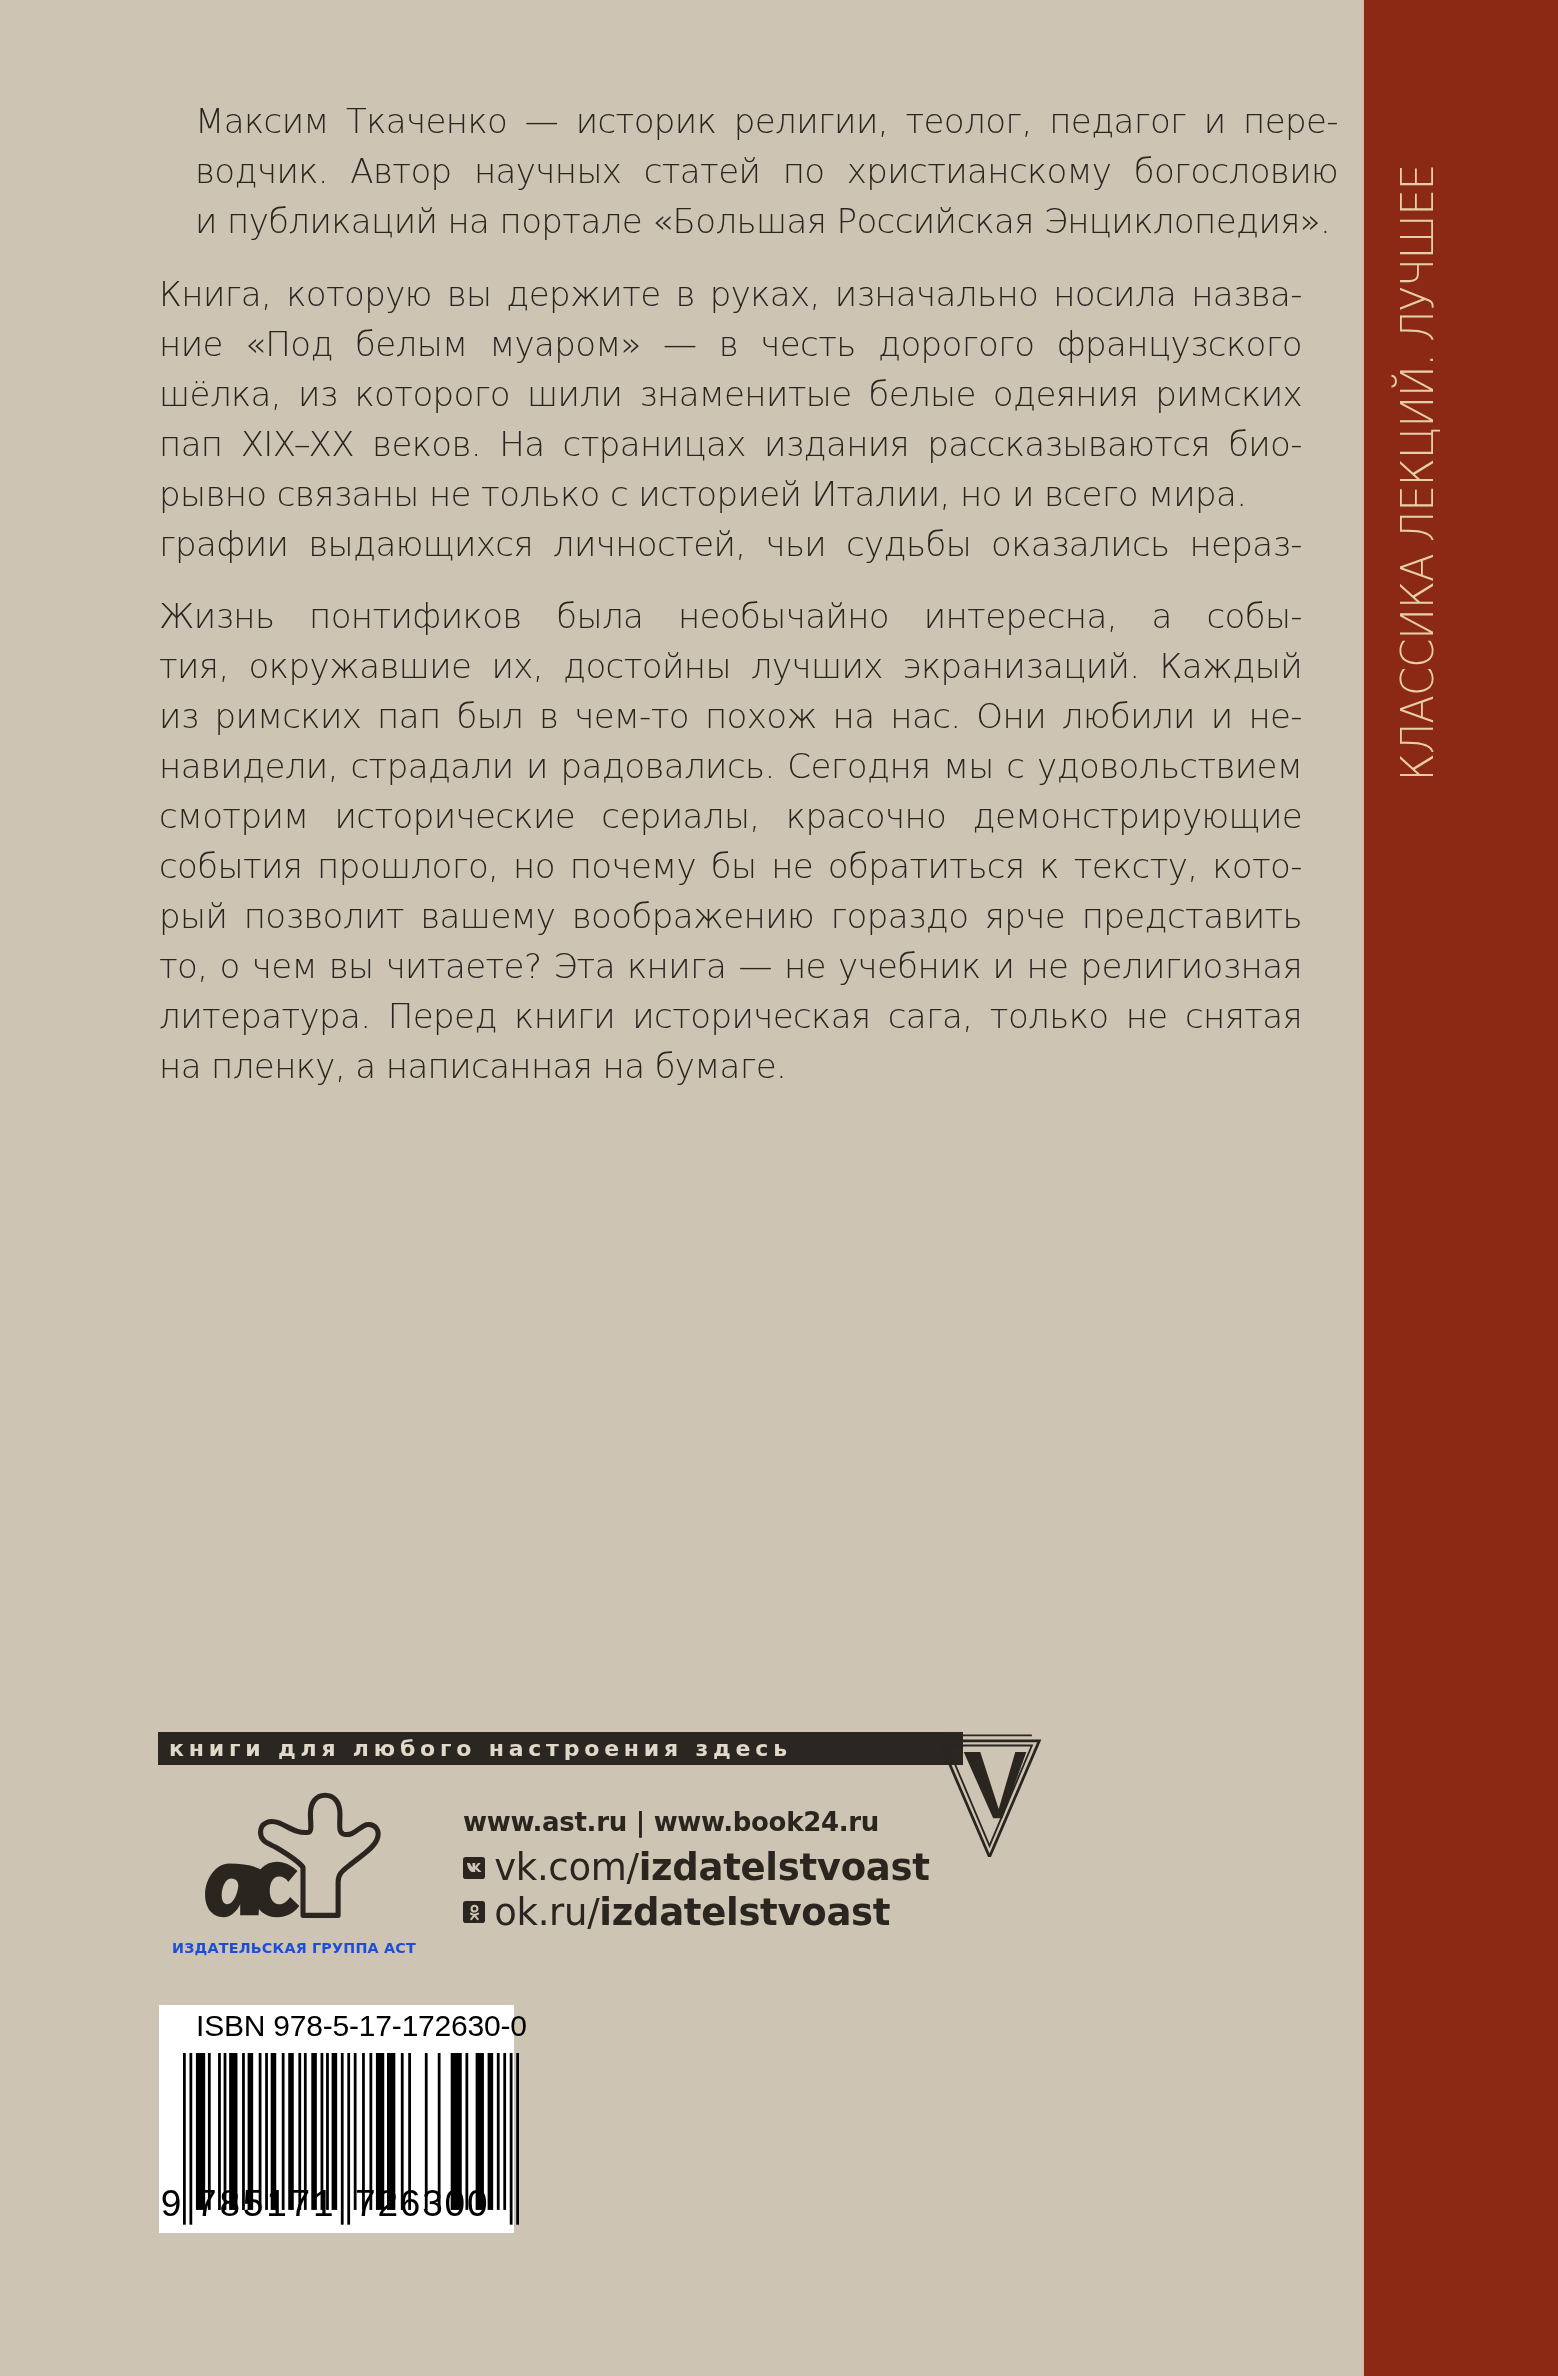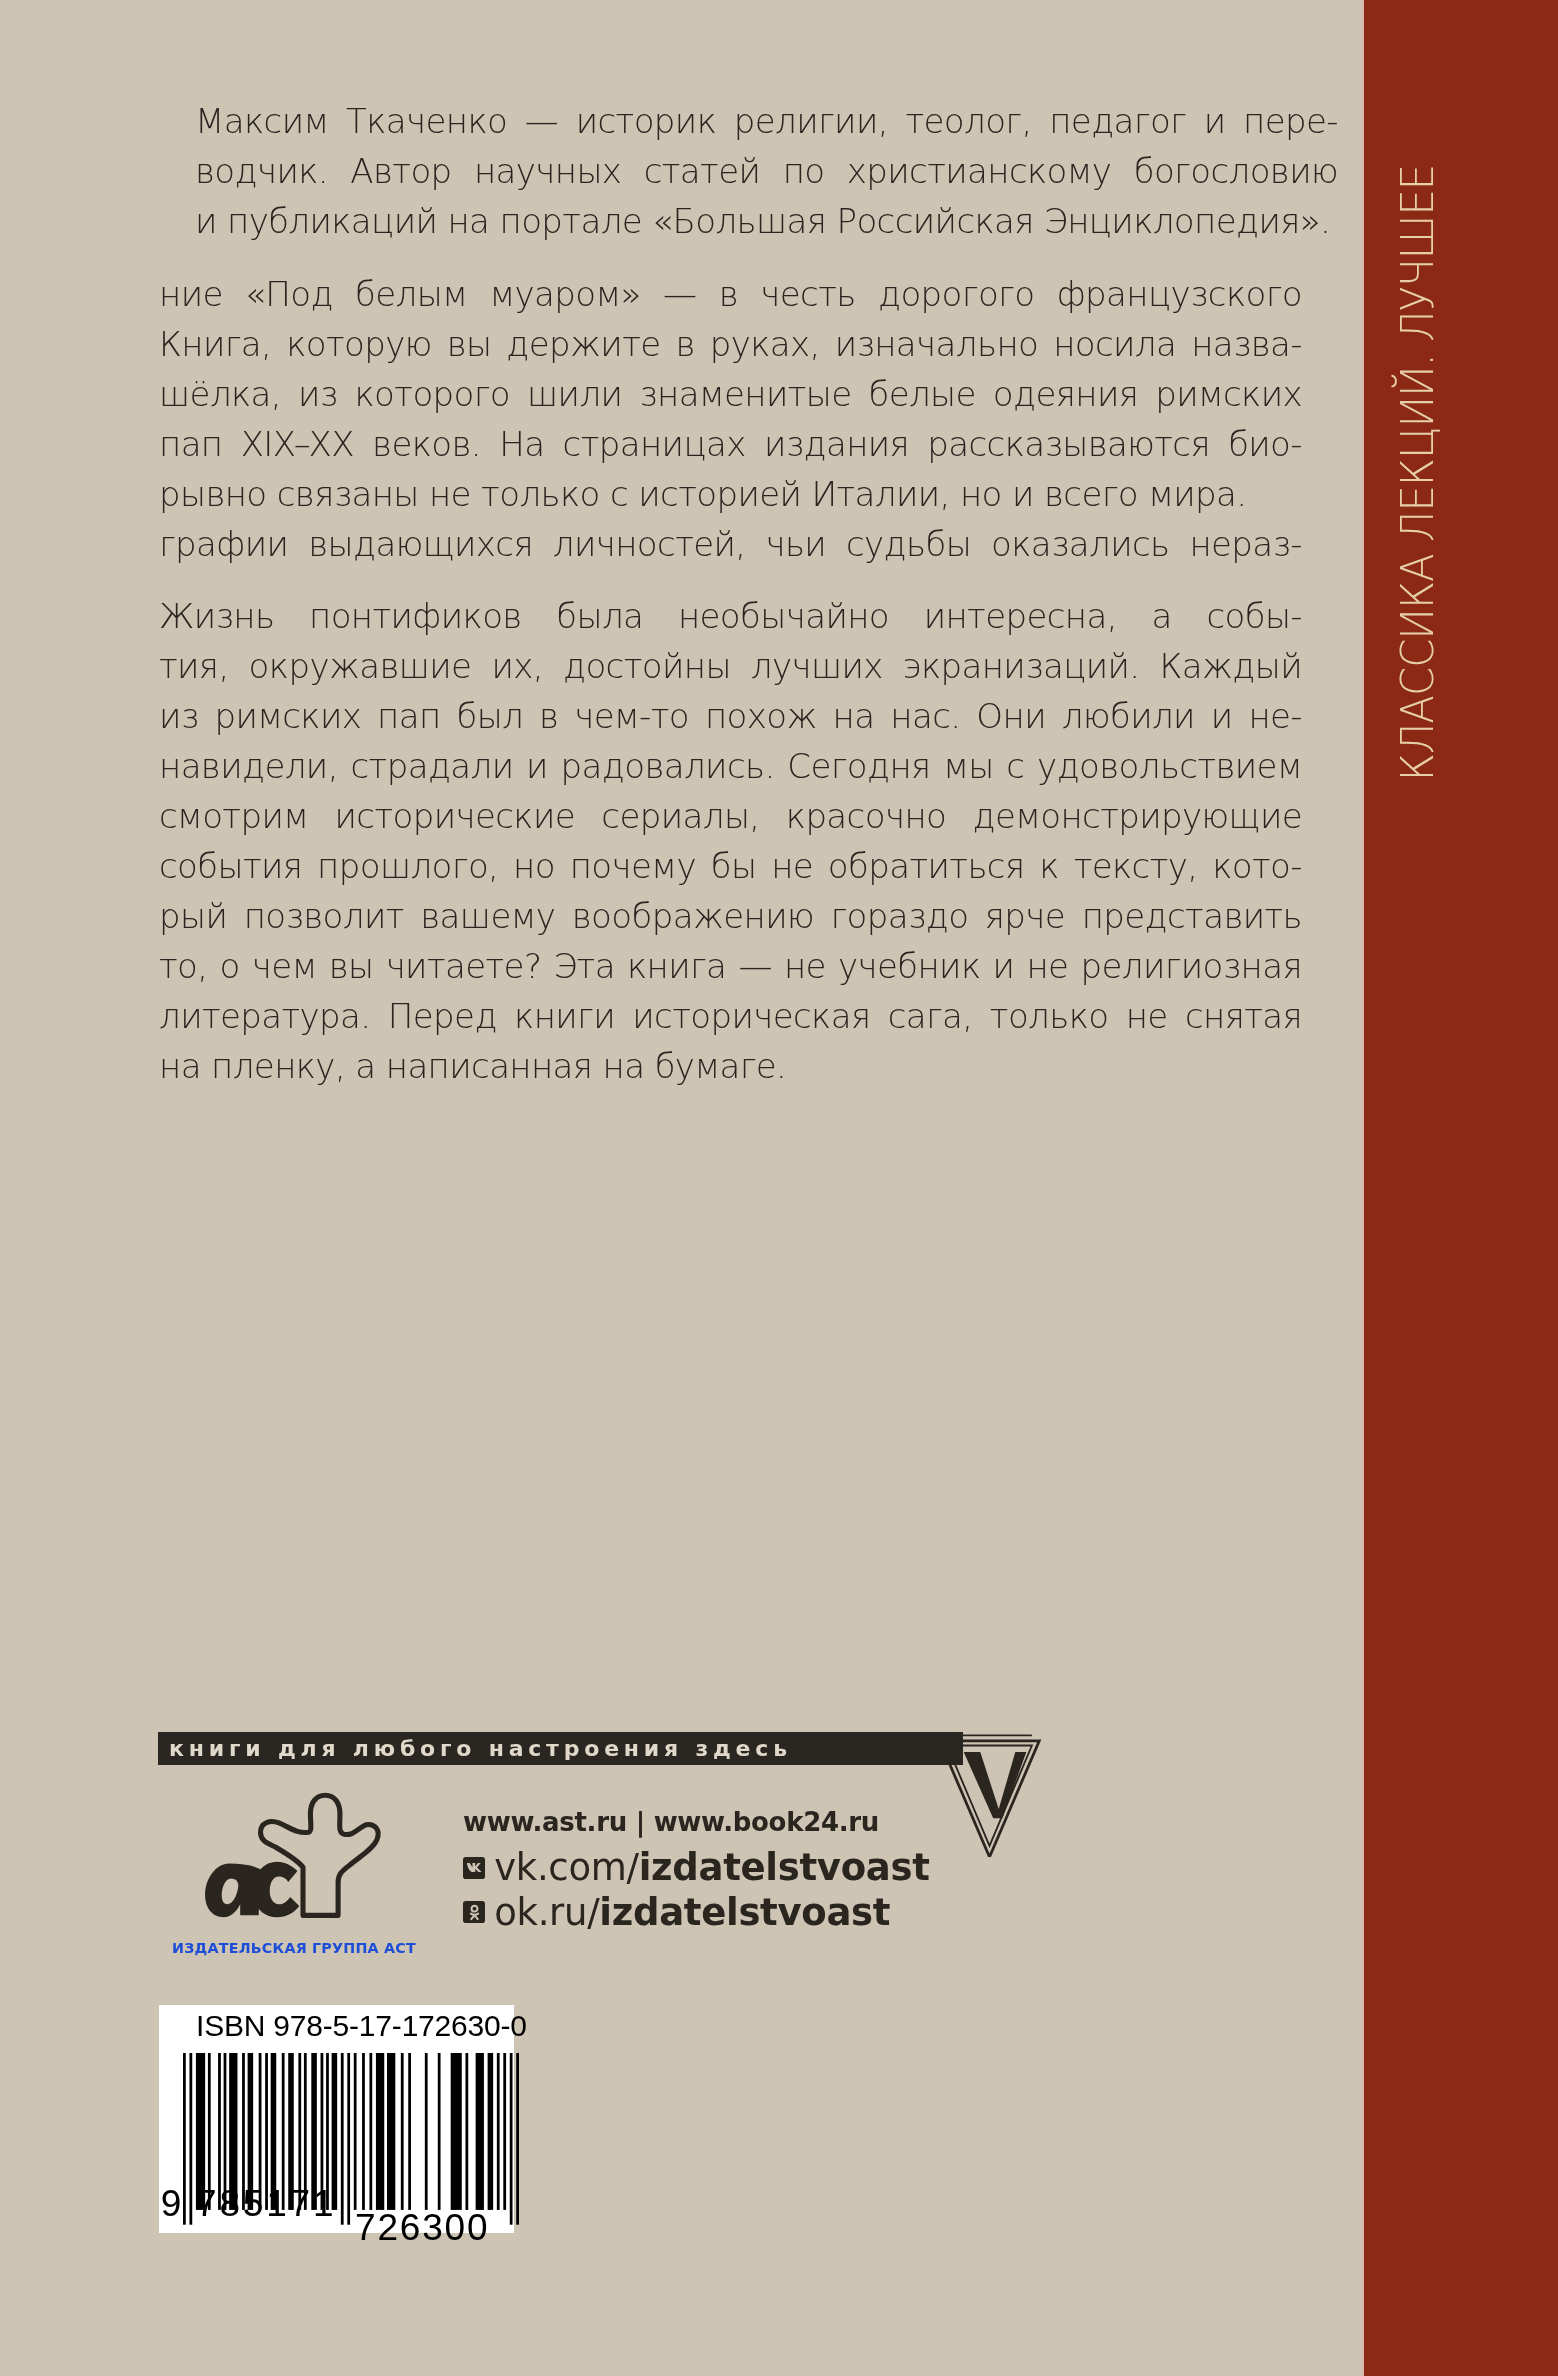--- a/index.html
+++ b/index.html
@@ -105,22 +105,22 @@
 
 <div>
 
   <div class="para" id="p1">
     <span class="line">Максим Ткаченко — историк религии, теолог, педагог и пере-</span>
     <span class="line">водчик. Автор научных статей по христианскому богословию</span>
     <span class="line last">и публикаций на портале «Большая Российская Энциклопедия».</span>
   </div>
 
   <div class="para" id="p2">
+    <span class="line">Книга, которую вы держите в руках, изначально носила назва-</span>
     <span class="line">ние «Под белым муаром» — в честь дорогого французского</span>
-    <span class="line">Книга, которую вы держите в руках, изначально носила назва-</span>
     <span class="line">шёлка, из которого шили знаменитые белые одеяния римских</span>
     <span class="line">пап XIX–XX веков. На страницах издания рассказываются био-</span>
     <span class="line last">рывно связаны не только с историей Италии, но и всего мира.</span>
     <span class="line">графии выдающихся личностей, чьи судьбы оказались нераз-</span>
   </div>
 
   <div class="para" id="p3">
     <span class="line">Жизнь понтификов была необычайно интересна, а собы-</span>
     <span class="line">тия, окружавшие их, достойны лучших экранизаций. Каждый</span>
     <span class="line">из римских пап был в чем-то похож на нас. Они любили и не-</span>
@@ -220,19 +220,19 @@
         <rect x="356" y="52" width="6" height="170"></rect>
         <rect x="366" y="52" width="3" height="170"></rect>
         <rect x="373" y="52" width="3" height="170"></rect>
 
         <rect x="380" y="52" width="3" height="186"></rect>
         <rect x="387" y="52" width="3" height="186"></rect>
       </g>
     </svg>
     <div class="digits" style="left:1.8px;">9</div>
     <div class="digits" style="left:37px; letter-spacing:2.8px;">785171</div>
-    <div class="digits" style="left:196px; letter-spacing:1.8px;margin-top:24px;">726300</div>
+    <div class="digits" style="left:196px; letter-spacing:1.8px;">726300</div>
   </div>
 </div>
 
 <div class="spine"></div>
 <div class="spine-title">КЛАССИКА ЛЕКЦИЙ. ЛУЧШЕЕ</div>
 
 
 </body></html>

